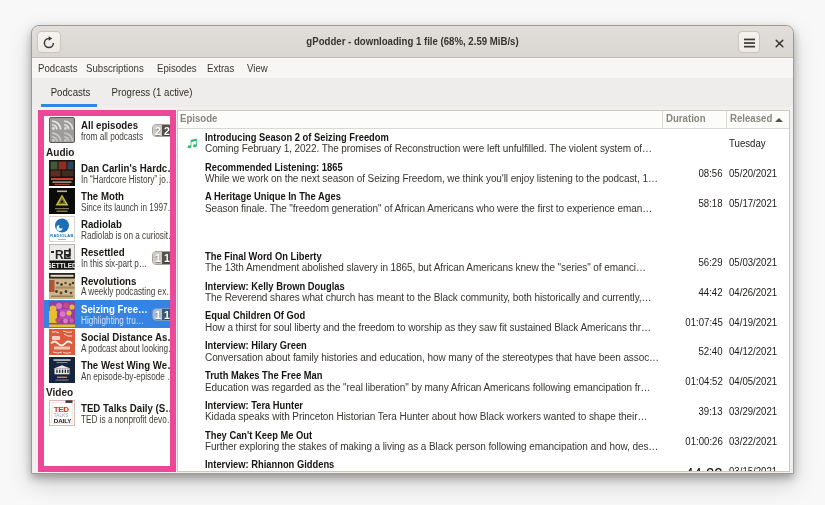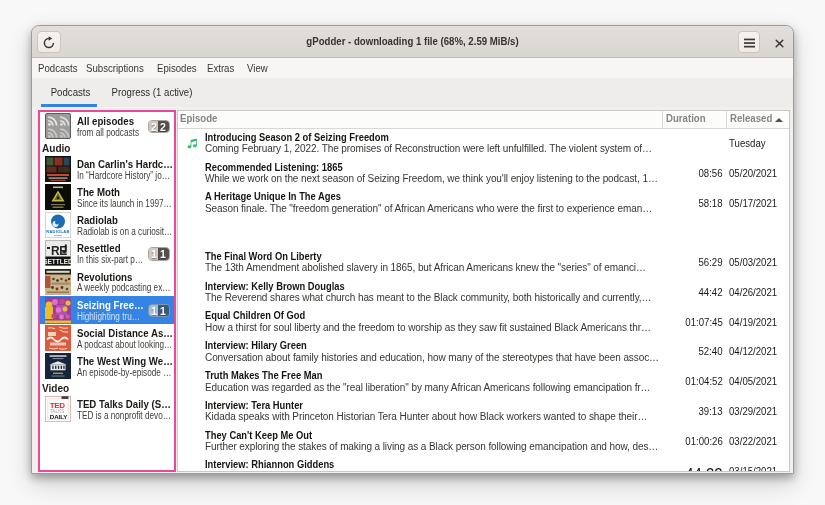--- a/index.html
+++ b/index.html
@@ -59,21 +59,21 @@
 </div>
 <div class="abs" style="left:0;top:52px;width:100%;height:29px;background:#efedeb;font-size:11px;color:#2f2c29">
 <div class="abs" style="left:10px;top:7.6px;width:57px;text-align:center">
         <span class="sxc">Podcasts</span>
       </div>
 <div class="abs" style="left:65.5px;top:7.6px;width:108px;text-align:center">
         <span class="sxc">Progress (1 active)</span>
       </div>
 <div class="abs" style="left:8.8px;top:26px;width:56.4px;height:3px;background:#3584e4"></div>
 </div>
-<div class="abs" style="left:6px;top:83.5px;width:137.5px;height:362.5px;background:#fff;border:2px solid #ec4899;overflow:hidden">
+<div class="abs" style="left:6px;top:83.5px;width:137.5px;height:362.5px;background:#fff;border:6px solid #ec4899;overflow:hidden">
 <div class="abs" style="left:0;top:0.2px;width:136px;height:28.2px;overflow:hidden">
 <div class="abs" style="left:5px;top:1.3px;width:26px;height:26px">
           <svg width="26" height="26" viewBox="0 0 26 26">
             <rect x="0.5" y="0.5" width="25" height="25" rx="1.5" fill="#9d9c9a" stroke="#5c5b59"></rect>
             <g fill="none" stroke="#e6e6e4" stroke-width="1.8" opacity="1">
               <path d="M3.2,7.9 A4.6,4.6 0 0 1 7.8,12.5"></path>
               <path d="M3.2,4.1 A8.4,8.4 0 0 1 11.6,12.5"></path>
             </g>
             <circle cx="4.4" cy="11.4" r="1.4" fill="#e6e6e4" opacity="1"></circle>
             <g fill="none" stroke="#e6e6e4" stroke-width="1.8" opacity="0.9">

